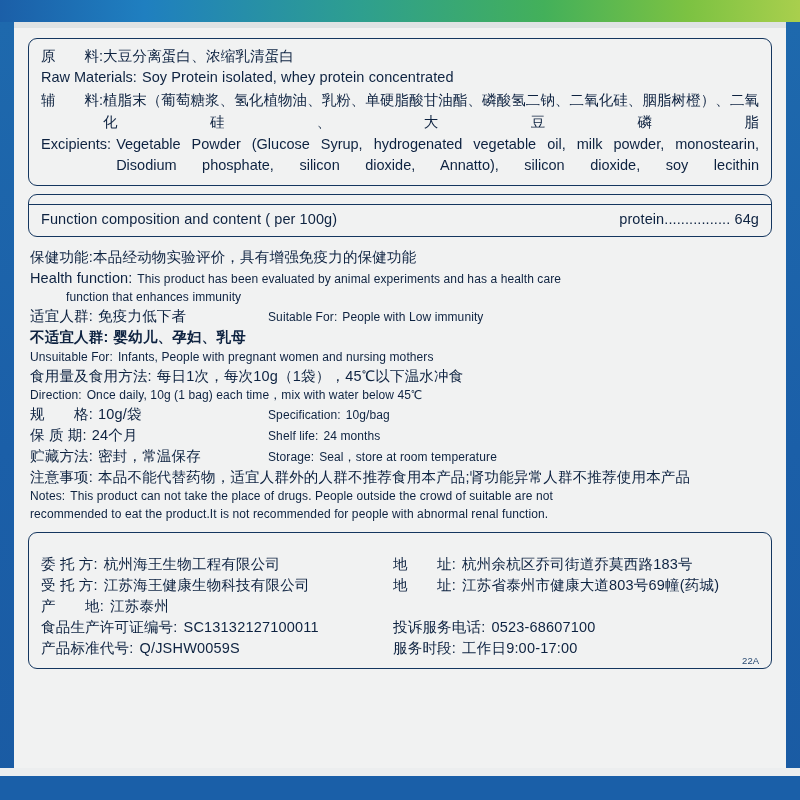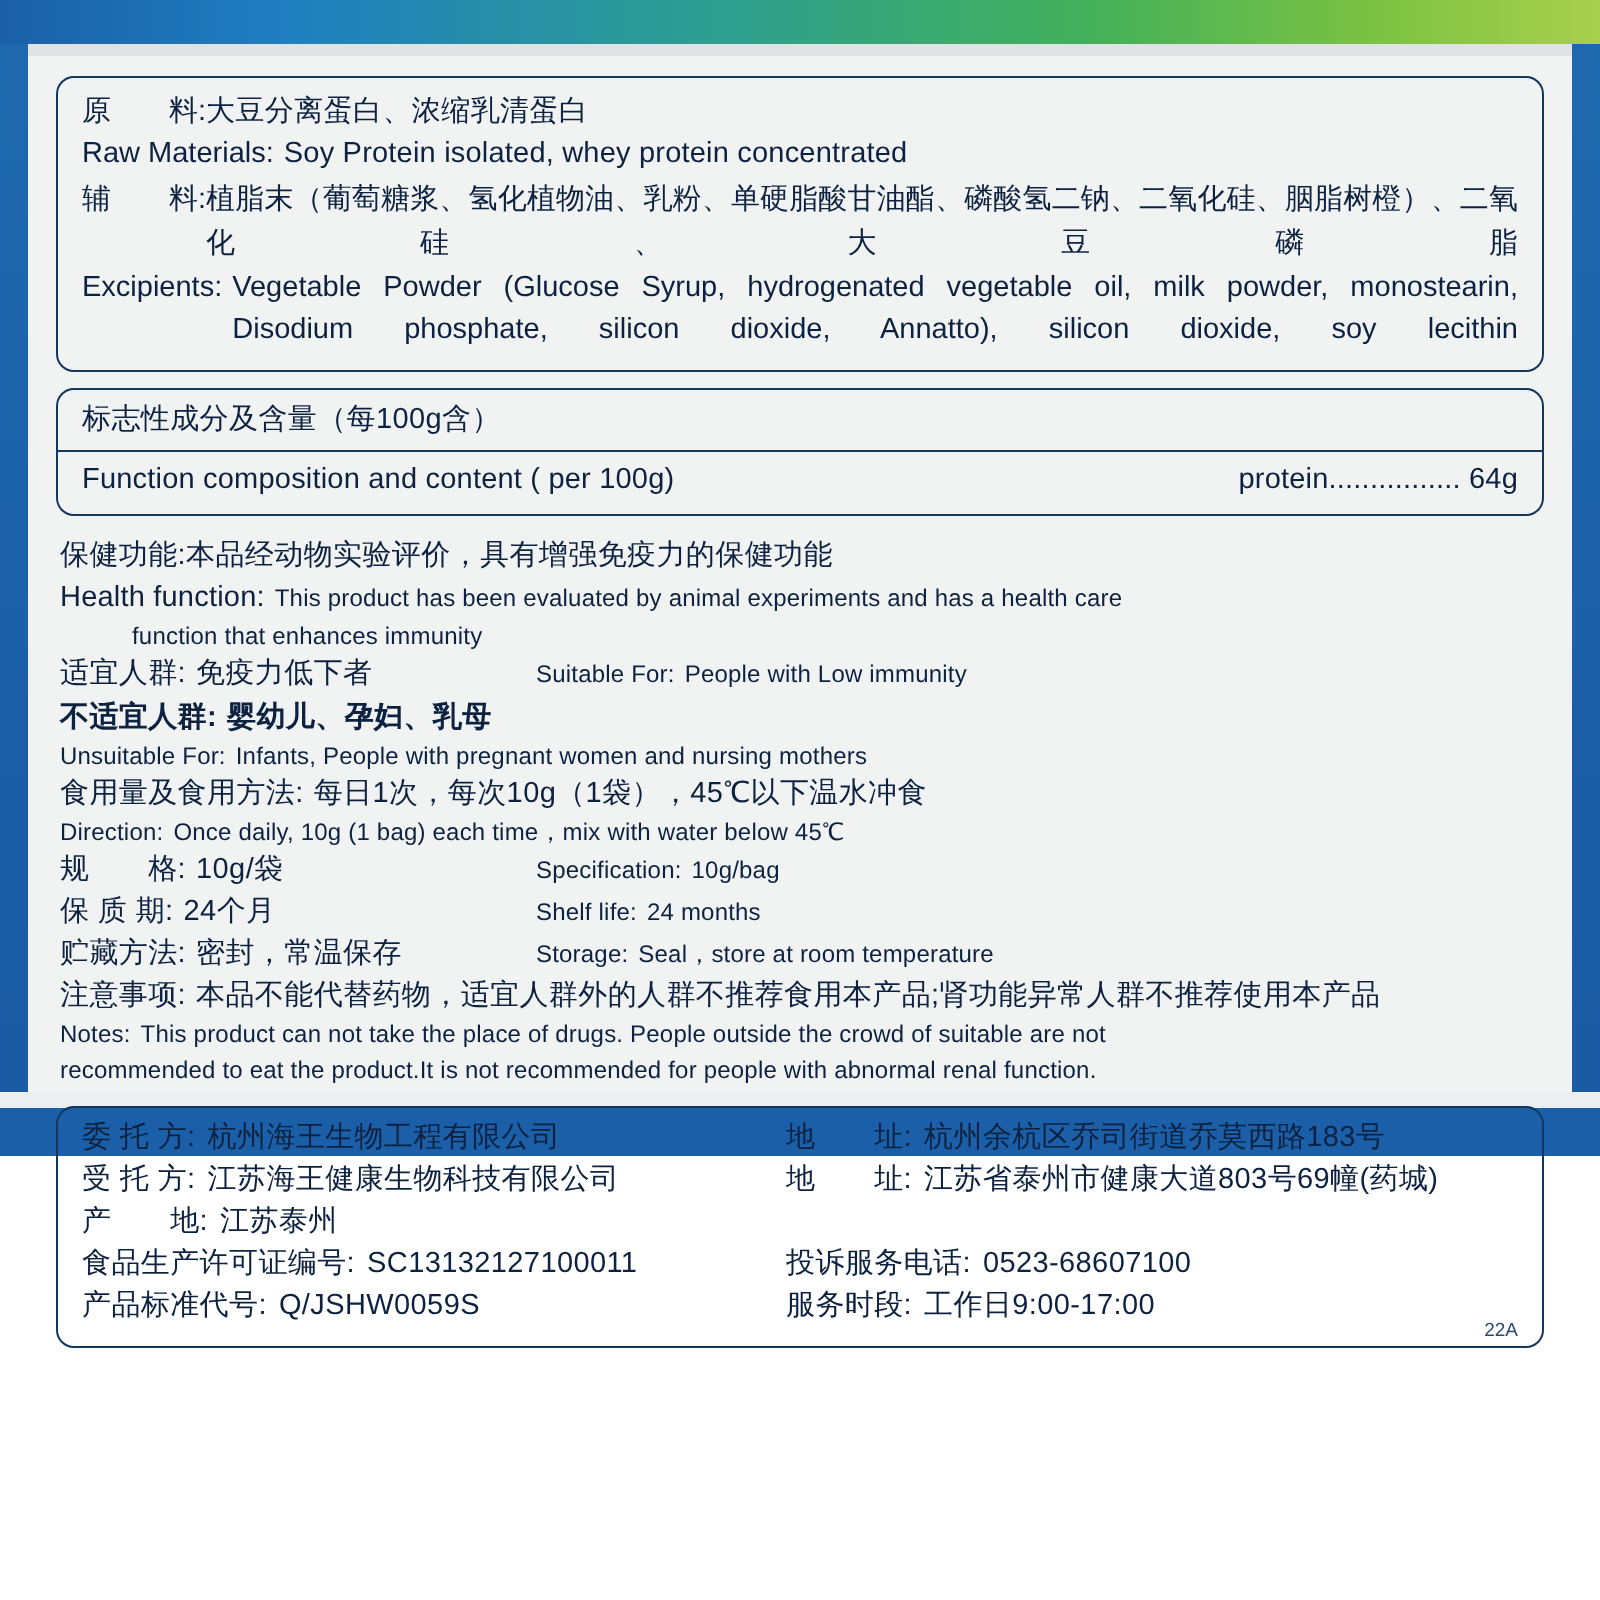--- a/index.html
+++ b/index.html
@@ -9,21 +9,21 @@
   body {
     width: 800px;
     height: 800px;
     background: #ffffff;
     font-family: "Liberation Sans", sans-serif;
     overflow: hidden;
   }
   .package {
     position: relative;
     width: 800px;
-    height: 578px;
+    height: 800px;
     background: #f2f3f3;
     box-sizing: border-box;
   }
   
   .edge-top {
     position: absolute;
     top: 0; left: 0; right: 0;
     height: 22px;
     background: linear-gradient(90deg, #1b5fa8 0%, #1f7fc0 18%, #2e9f8f 45%, #43b05a 68%, #7cc242 86%, #a9cf4d 100%);
   }
@@ -171,21 +171,21 @@
     flex: 1 1 auto;
     display: flex;
     align-items: baseline;
   }
   .bold-blue {
     font-weight: bold;
     color: #0d2240;
   }
   .footer-box {
     margin-top: 7px;
-    padding: 5px 12px 9px 12px;
+    padding: 21px 12px 9px 12px;
     position: relative;
     text-align: center;
   }
   .f-row {
     display: flex;
     align-items: baseline;
     line-height: 1.72;
   }
   .f-left {
     flex: 0 0 352px;
@@ -245,21 +245,20 @@
         <span class="val excip-cn justified">植脂末（葡萄糖浆、氢化植物油、乳粉、单硬脂酸甘油酯、磷酸氢二钠、二氧化硅、胭脂树橙）、二氧化硅、大豆磷脂</span>
       </div>
       <div style="display:flex;align-items:baseline;">
         <span class="lbl-en">Excipients:</span>
         <span class="val excip-en" style="padding-left:5px">Vegetable Powder (Glucose Syrup, hydrogenated vegetable oil, milk powder, monostearin, Disodium phosphate, silicon dioxide, Annatto), silicon dioxide, soy lecithin</span>
       </div>
     </div>
 
     <div class="box comp-box">
       <div class="comp-row">
-        <span class="comp-left cn">标志性成分及含量（每100g含）</span>
       </div>
       <div class="divider"></div>
       <div class="comp-row">
         <span class="comp-left en">Function composition and content ( per 100g)</span>
         <span class="comp-right en"><span>protein</span><span>................</span> <span>64g</span></span>
       </div>
     </div>
 
     <div class="mid">
 

